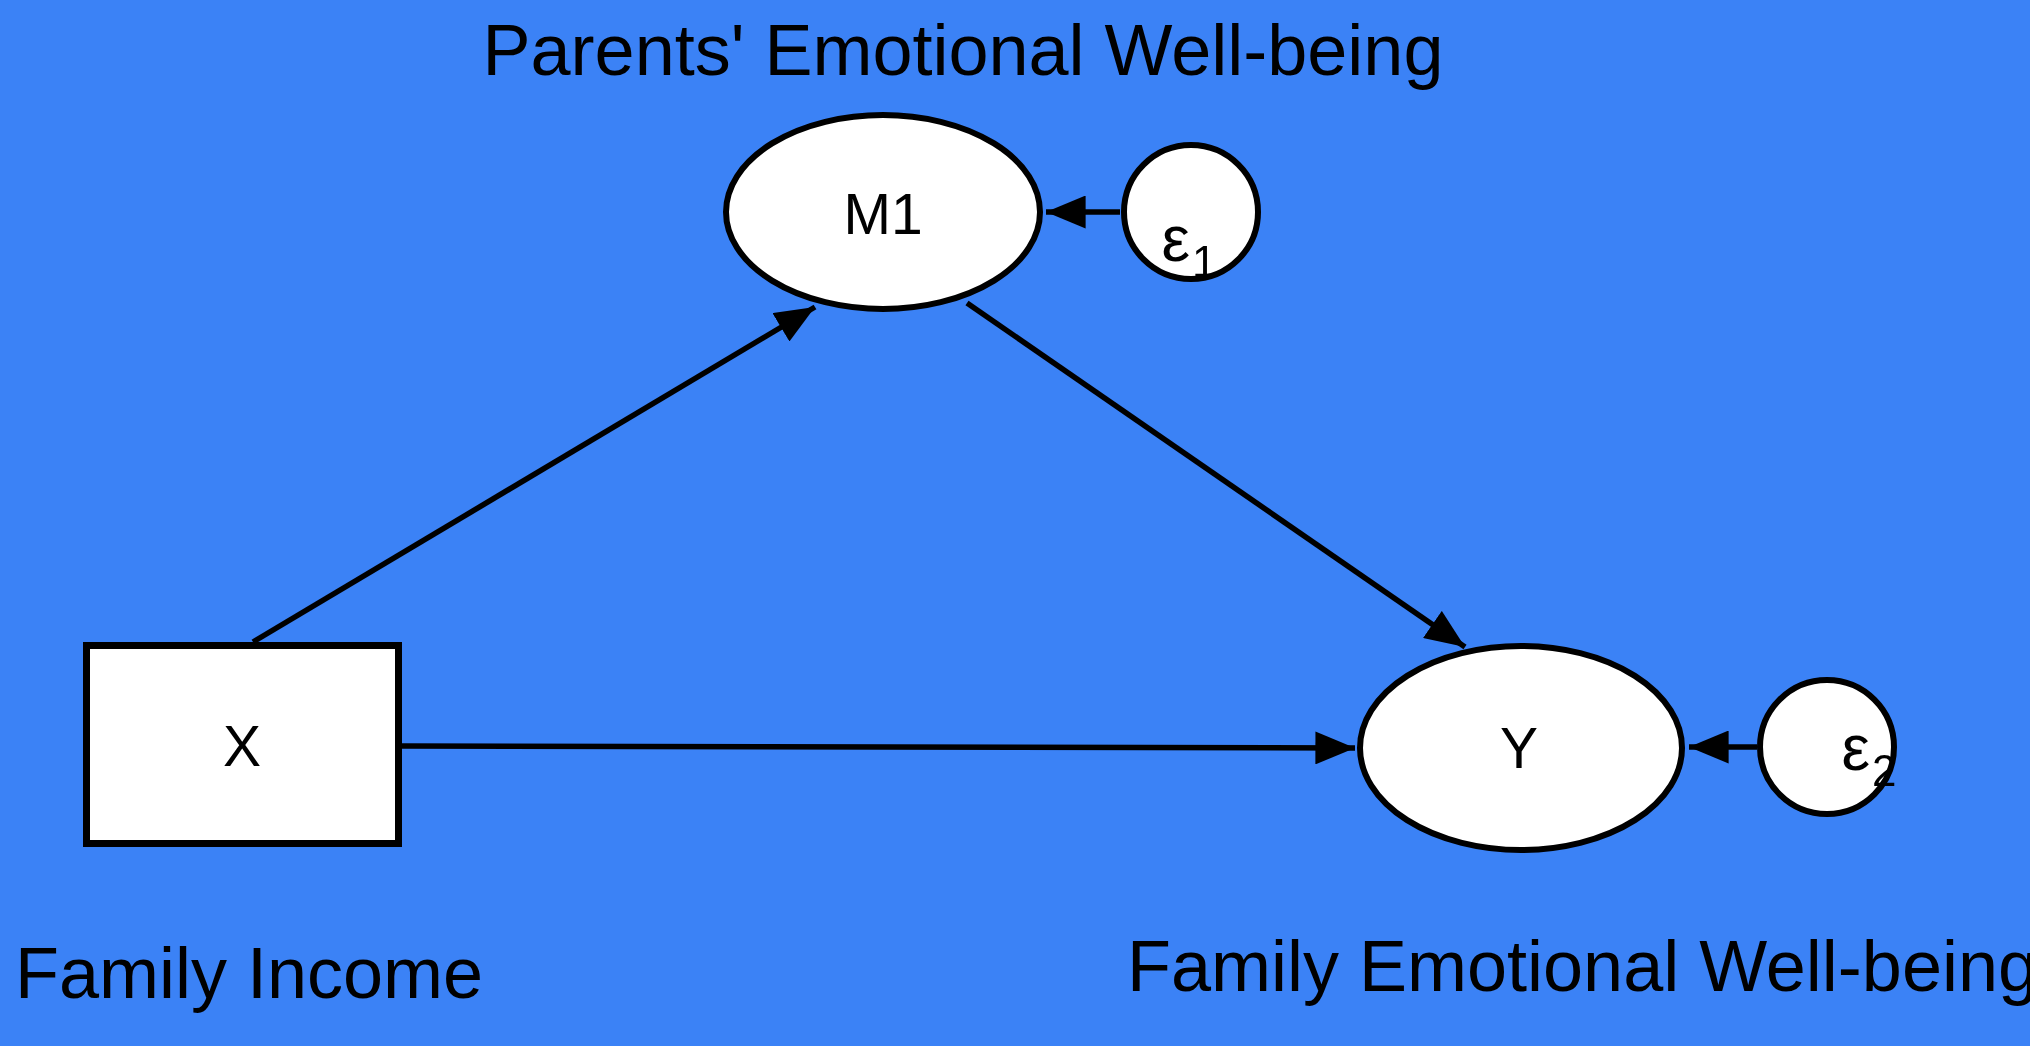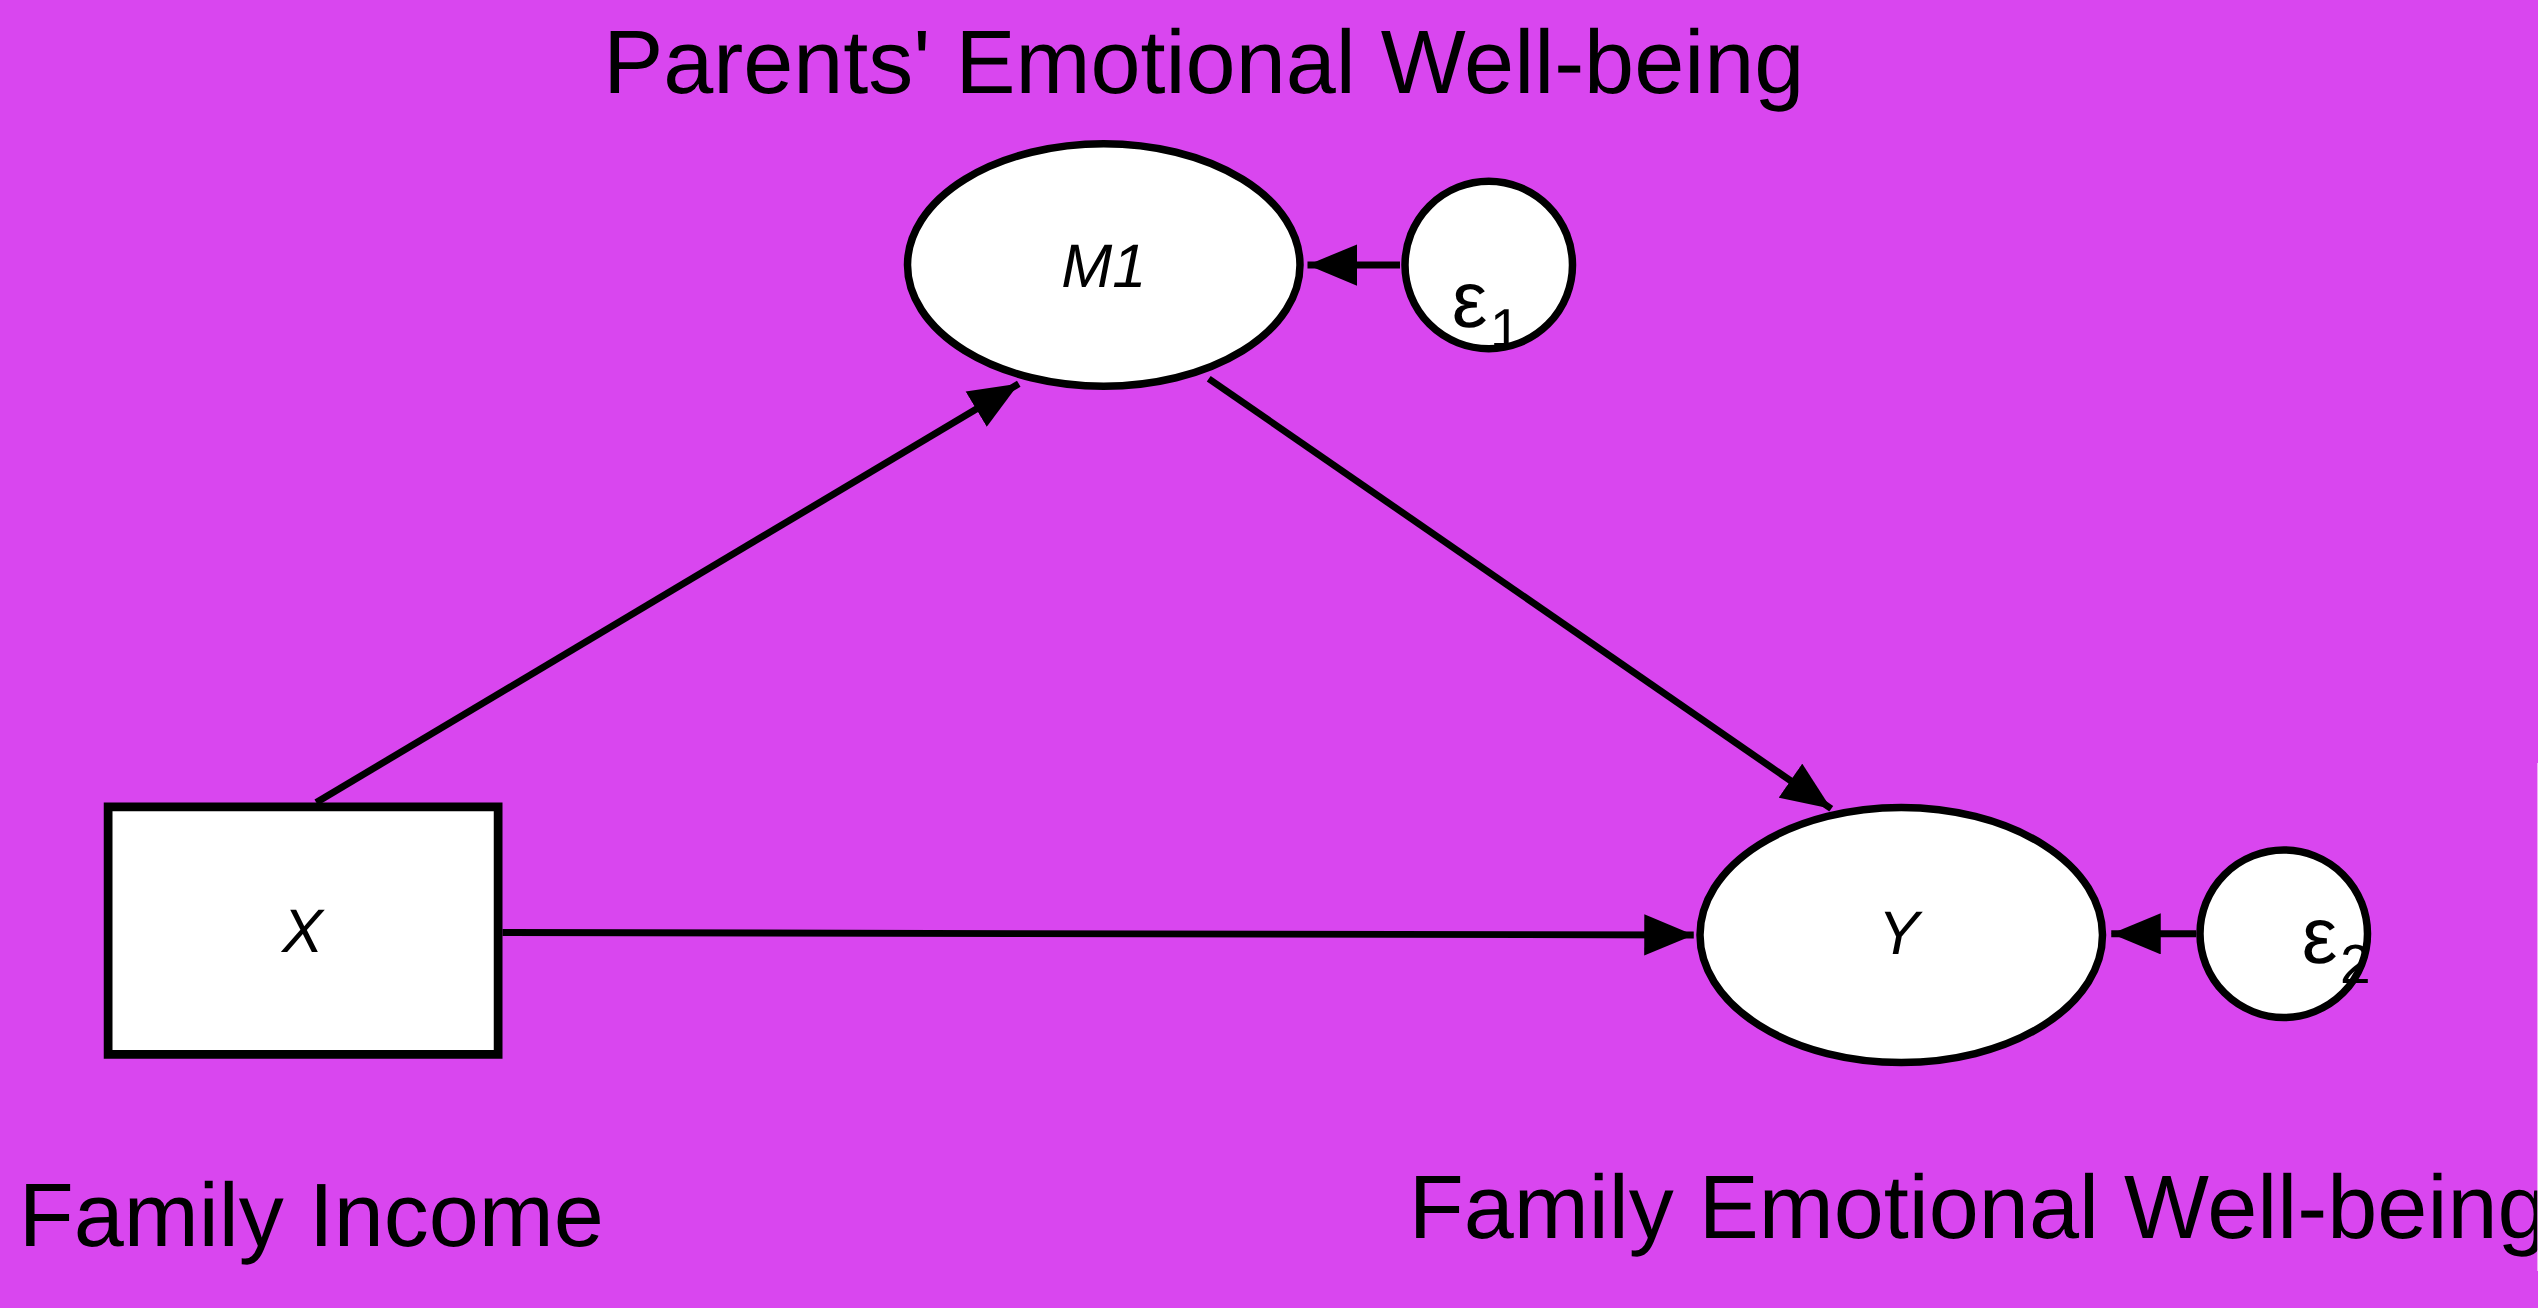--- a/index.html
+++ b/index.html
@@ -4,21 +4,21 @@
 <style>
   html, body {
     margin: 0;
     padding: 0;
     background: #ffffff;
   }
   #canvas {
     position: relative;
     width: 2030px;
     height: 1046px;
-    background: #d946ef;
+    background: #3b82f6;
     font-family: "Liberation Sans", sans-serif;
     overflow: hidden;
   }
   #diagram-svg {
     position: absolute;
     left: 0;
     top: 0;
     width: 2030px;
     height: 1046px;
   }
@@ -29,23 +29,22 @@
     line-height: 1;
   }
   .caption {
     font-size: 72px;
   }
   .title-label {
     font-size: 72px;
     transform: translateX(-50%);
   }
   .node-label {
-    font-size: 49px;
+    font-size: 57px;
     transform: translate(-50%, -50%);
-    font-style: italic;
   }
   .error-label {
     font-size: 64px;
     transform: translate(-50%, -54%);
   }
   .error-label .sub {
     font-size: 44px;
     position: relative;
     top: 16px;
     left: 2px;

